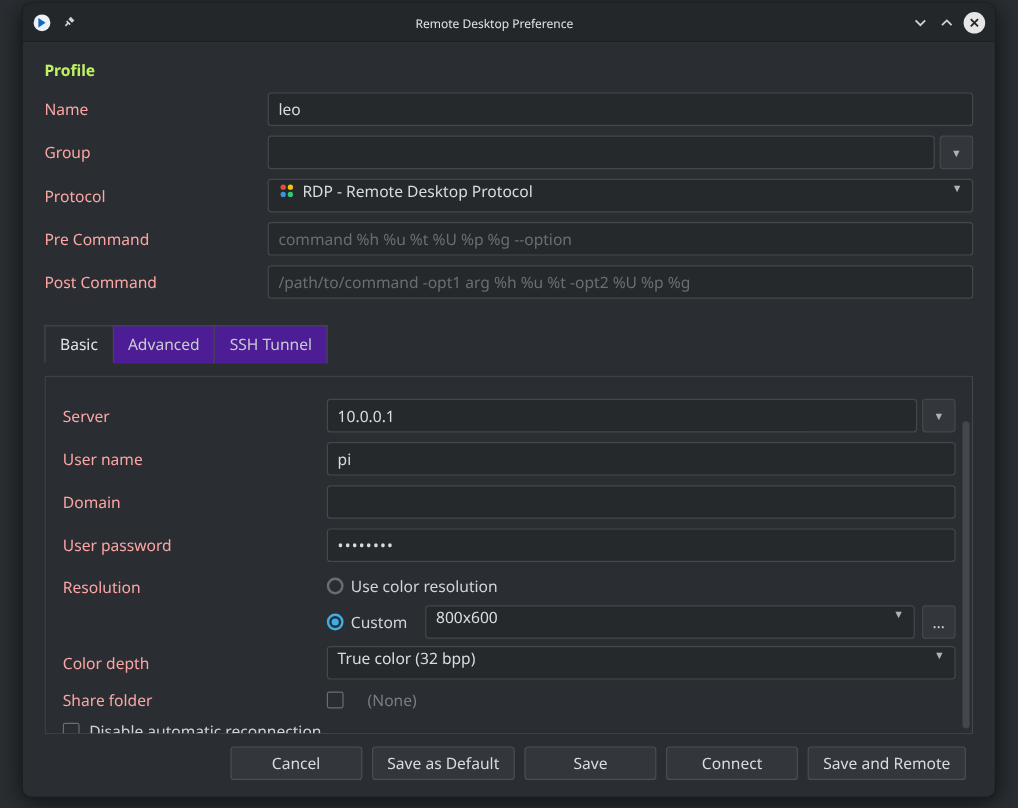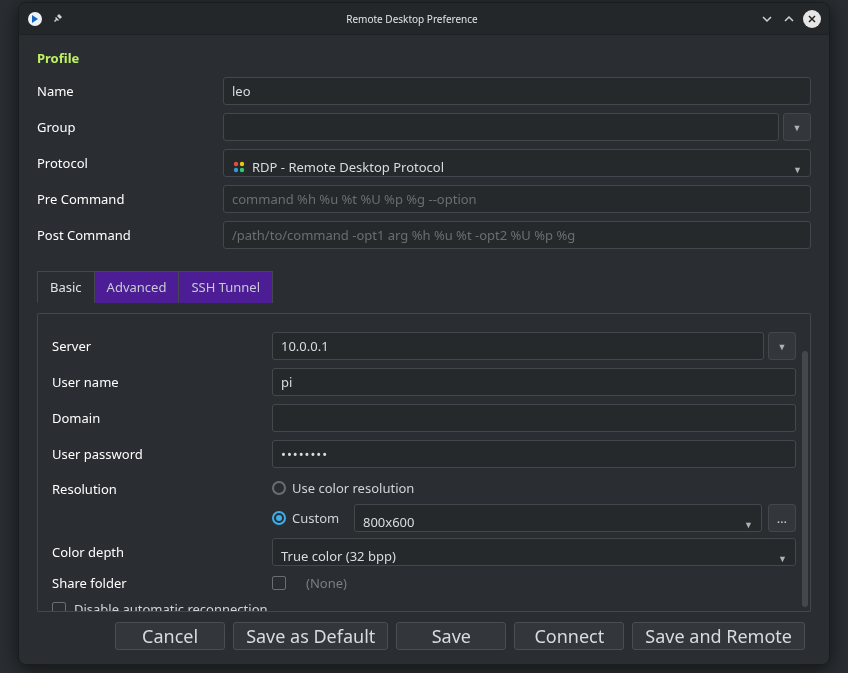--- a/index.html
+++ b/index.html
@@ -59,42 +59,42 @@
   margin-bottom: 10px;
 }
 .form-row {
   display: flex;
   align-items: center;
   margin-bottom: 8px;
 }
 .form-label {
   width: 186px;
   flex-shrink: 0;
-  color: #ffffff;
+  color: #fca5a5;
 }
 .form-control {
   flex: 1;
   display: flex;
   gap: 4px;
 }
 .text-input, .select-box, .combo-input {
   flex: 1;
   height: 28px;
   background: #25292c;
   border: 1px solid #44484c;
   border-radius: 3px;
   color: #d8dce0;
   padding: 0 8px;
   font-size: 13px;
   font-family: inherit;
 }
 .text-input::placeholder { color: #6a6e72; }
 .select-box {
   display: flex;
-  align-items: flex-end;
+  align-items: flex-start;
   justify-content: space-between;
   cursor: pointer;
 }
 .select-arrow {
   color: #aeb2b6;
   font-size: 9px;
 }
 .dropdown-side-btn {
   width: 28px; height: 28px;
   background: #33373b;
@@ -180,21 +180,21 @@
   min-width: 110px;
   height: 28px;
   background: #33373b;
   border: 1px solid #4a4e52;
   border-radius: 3px;
   color: #d8dce0;
   display: flex;
   align-items: center;
   justify-content: center;
   cursor: pointer;
-  font-size: 18px;
+  font-size: 13px;
   padding: 0 12px;
 }
 .small-btn {
   width: 28px; height: 28px;
   background: #33373b;
   border: 1px solid #44484c;
   border-radius: 3px;
   display: flex;
   align-items: center;
   justify-content: center;

